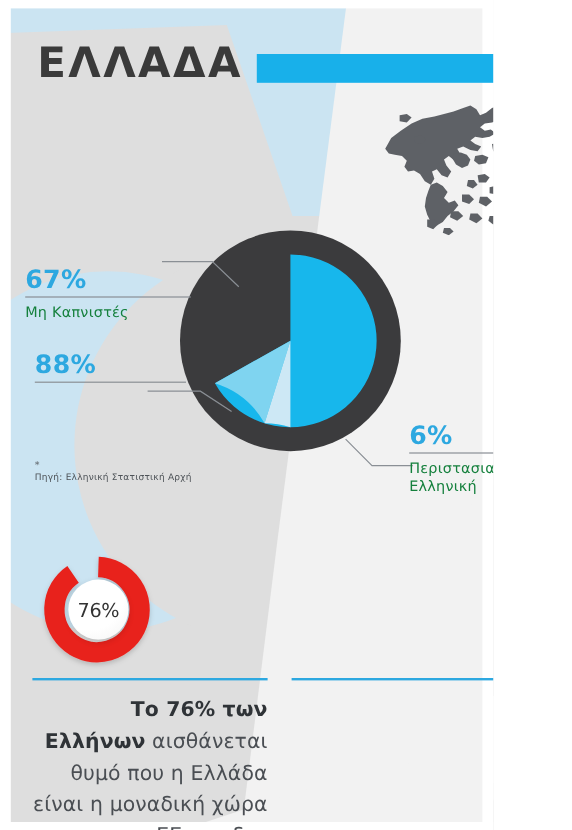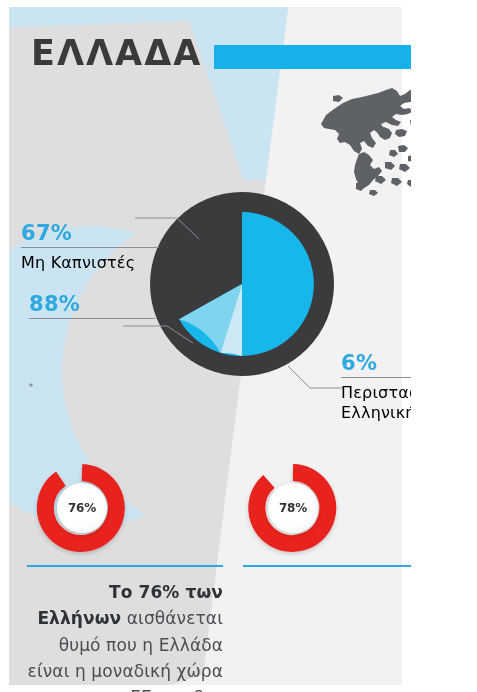--- a/index.html
+++ b/index.html
@@ -147,22 +147,22 @@
     color: #2da8e0;
     line-height: 1.05;
     letter-spacing: 0.3px;
   }
   .legend-rule {
     height: 1px;
     background: #8a8f95;
     margin: 3px 0 5px 0;
   }
   .legend-label {
-    font-size: 16px;
-    color: #000000;
+    font-size: 12px;
+    color: #15803d;
     line-height: 1.25;
     letter-spacing: 0.2px;
   }
 
   .legend-a { left: 21px; top: 180px; width: 138px; margin-top: 42px; }
   .legend-b { left: 29px; top: 293px; width: 126px; }
   .legend-c { left: 341px; top: 352px; width: 122px; }
 
   .leader { position: absolute; }
   .leader svg { display: block; overflow: visible; }
@@ -194,22 +194,22 @@
     left: 21px; top: 21px;
     width: 50px; height: 50px;
     border-radius: 50%;
     background: radial-gradient(circle at 35% 28%, #ffffff 0%, #ffffff 58%, #f3f3f3 100%);
     box-shadow: 0 2px 5px rgba(0,0,0,0.16);
     display: flex;
     align-items: center;
     justify-content: center;
   }
   .gauge-value {
-    font-size: 12px;
-    font-weight: 700;
+    font-size: 16px;
+    font-weight: 400;
     color: #333333;
     letter-spacing: -0.2px;
   }
   .gauge-left  { left: 36px;  top: 462px; }
   .gauge-right { left: 247px; top: 462px; }
 
   
   .stat-block { position: absolute; width: 196px; }
   .stat-rule { height: 2px; background: #2da8e0; margin-bottom: 12px; }
   .stat-text {
@@ -324,50 +324,38 @@
   </div>
 
   <div class="legend-item legend-c">
     <div class="legend-pct">6%</div>
     <div class="legend-rule"></div>
     <div class="legend-label">Περιστασιακοί Ελληνική</div>
   </div>
 
   <div class="source">
     <div class="source-mark">*</div>
+    <div class="source-text">Πηγή: Ελληνική Στατιστική Αρχή</div>
   </div>
 
   <div class="gauge gauge-left">
     <svg viewBox="0 0 92 92" xmlns="http://www.w3.org/2000/svg">
       <defs>
         <filter id="gshadow1" x="-40%" y="-40%" width="180%" height="180%">
           <feDropShadow dx="0" dy="2" stdDeviation="2" flood-color="#000000" flood-opacity="0.18"></feDropShadow>
         </filter>
       </defs>
 
       <path filter="url(#gshadow1)" fill="none" stroke="#e8231f" stroke-width="17" d="M46 10.5 A35.5 35.5 0 1 1 24.9 16.6"></path>
     </svg>
     <div class="gauge-hole">
       <span class="gauge-value">76%</span>
     </div>
   </div>
 
-  <div class="gauge gauge-right">
-    <svg viewBox="0 0 92 92" xmlns="http://www.w3.org/2000/svg">
-      <defs>
-        <filter id="gshadow2" x="-40%" y="-40%" width="180%" height="180%">
-          <feDropShadow dx="0" dy="2" stdDeviation="2" flood-color="#000000" flood-opacity="0.18"></feDropShadow>
-        </filter>
-      </defs>
-      <path filter="url(#gshadow2)" fill="none" stroke="#e8231f" stroke-width="17" d="M46 10.5 A35.5 35.5 0 1 1 21.9 19.3"></path>
-    </svg>
-    <div class="gauge-hole">
-      <span class="gauge-value">78%</span>
-    </div>
-  </div>
 
   <div class="stat-block stat-left">
     <div class="stat-rule"></div>
     <div class="stat-text">
       <b>Το 76% των Ελλήνων</b><span> αισθάνεται θυμό που η Ελλάδα είναι η μοναδική χώρα της ΕΕ που δεν εφαρμόζει το νόμο για την προστασία από το παθητικό κάπνισμα.</span>
     </div>
   </div>
 
   <div class="stat-block stat-right">
     <div class="stat-rule"></div>

